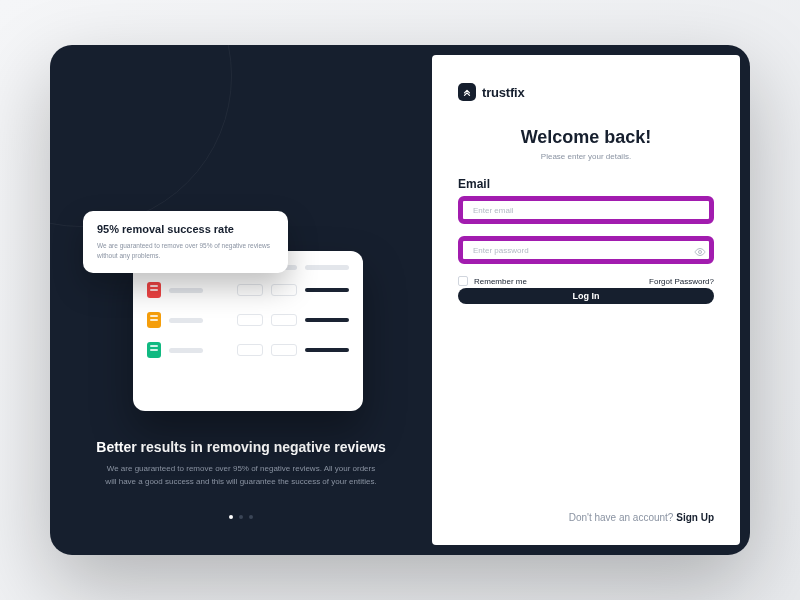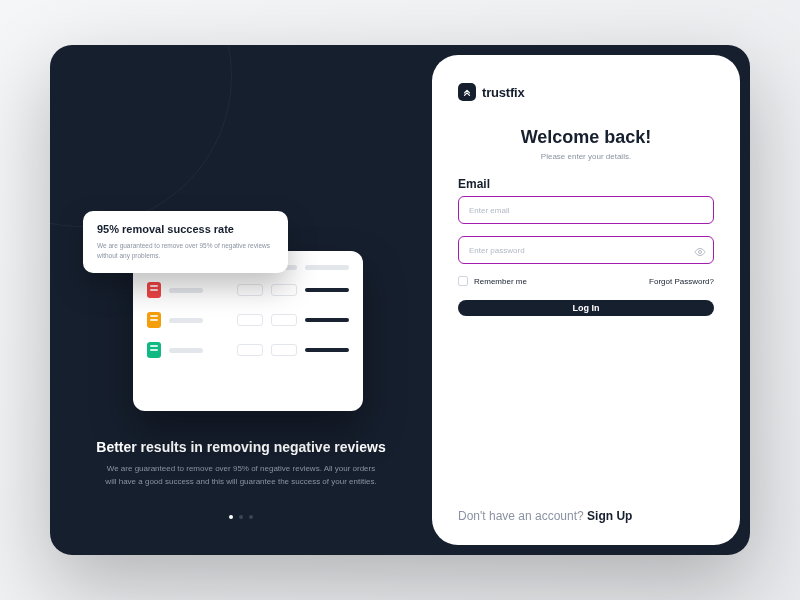--- a/index.html
+++ b/index.html
@@ -20,43 +20,43 @@
 .pill { height:12px; border:1px solid #e3e6eb; border-radius:3px; }
 .bar { height:4px; border-radius:2px; background:#1a2332; }
 .callout { position:absolute; top:-4px; left:-28px; width:205px; background:#fff; border-radius:10px; padding:12px 14px 12px; box-shadow:0 14px 30px rgba(0,0,0,.25); z-index:2; }
 .callout h4 { font-size:11px; font-weight:700; color:#161f2e; margin-bottom:6px; }
 .callout p { font-size:6.5px; line-height:1.5; color:#8a93a2; }
 .hero-title { color:#fff; font-size:14px; font-weight:700; text-align:center; margin-bottom:8px; }
 .hero-sub { color:#8a93a2; font-size:8px; line-height:1.6; text-align:center; max-width:280px; margin-bottom:26px; }
 .dots { display:flex; gap:6px; margin-bottom:6px; }
 .dot { width:4px; height:4px; border-radius:50%; background:#3a4556; }
 .dot.active { background:#fff; }
-.right { flex:0 0 44%; background:#fff; border-radius:26px; margin:10px; padding:28px 26px 22px; display:flex; flex-direction:column; }
+.right { flex:0 0 44%; background:#fff; border-radius:4px; margin:10px; padding:28px 26px 22px; display:flex; flex-direction:column; }
 .brand { display:flex; align-items:center; gap:6px; margin-bottom:26px; }
 .brand-mark { width:18px; height:18px; background:#161f2e; border-radius:5px; display:flex; align-items:center; justify-content:center; }
 .brand-mark svg { width:10px; height:10px; }
 .brand-name { font-size:13px; font-weight:700; color:#161f2e; letter-spacing:-.2px; }
 .welcome { font-size:18px; font-weight:800; color:#161f2e; text-align:center; margin-bottom:4px; }
 .welcome-sub { font-size:8px; color:#8a93a2; text-align:center; margin-bottom:16px; }
 .field-label { font-size:12px; font-weight:600; color:#161f2e; margin-bottom:5px; display:block; }
 .input-wrap { position:relative; margin-bottom:12px; }
-.input { width:100%; height:28px; border:1px solid #a21caf; border-radius:6px; padding:0 10px; font-size:8px; color:#161f2e; outline:none; }
+.input { width:100%; height:28px; border:5px solid #a21caf; border-radius:6px; padding:0 10px; font-size:8px; color:#161f2e; outline:none; }
 .input::placeholder { color:#b2b9c4; }
 .eye { position:absolute; right:8px; top:50%; transform:translateY(-50%); width:12px; height:12px; }
-.opts { display:flex; align-items:center; justify-content:space-between; margin-bottom:14px; }
+.opts { display:flex; align-items:center; justify-content:space-between; margin-bottom:2px; }
 .check { display:flex; align-items:center; gap:6px; }
 .checkbox { width:10px; height:10px; border:1px solid #d0d5dd; border-radius:2px; }
 .check-label { font-size:8px; color:#161f2e; }
 .forgot { font-size:8px; color:#161f2e; font-weight:500; cursor:pointer;padding-left:8px; }
 .btn { width:100%; height:16px; border-radius:15px; border:none; font-size:9px; font-weight:600; cursor:pointer; display:flex; align-items:center; justify-content:center; gap:6px; }
 .btn-primary { background:#161f2e; color:#fff; margin-bottom:10px; }
 .btn-secondary { background:#f1f3f5; color:#161f2e; }
 .g-icon { width:11px; height:11px; }
 .spacer { flex:1; }
-.signup-row { text-align:left; font-size:12px; color:#8a93a2; }
+.signup-row { text-align:right; font-size:10px; color:#8a93a2; }
 .signup-link { color:#161f2e; font-weight:700; cursor:pointer; }
 </style>
 </head>
 <body>
 
 <div class="shell">
 
   <div class="left">
     <div class="illus">
       <div class="table-card">

